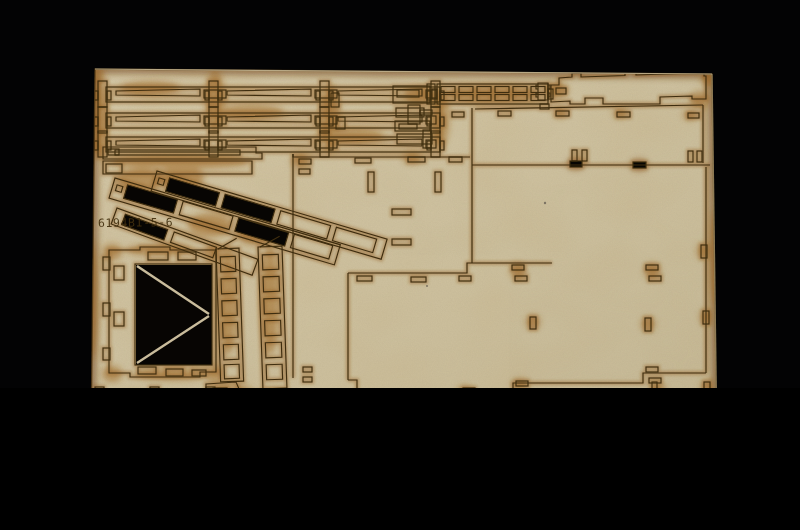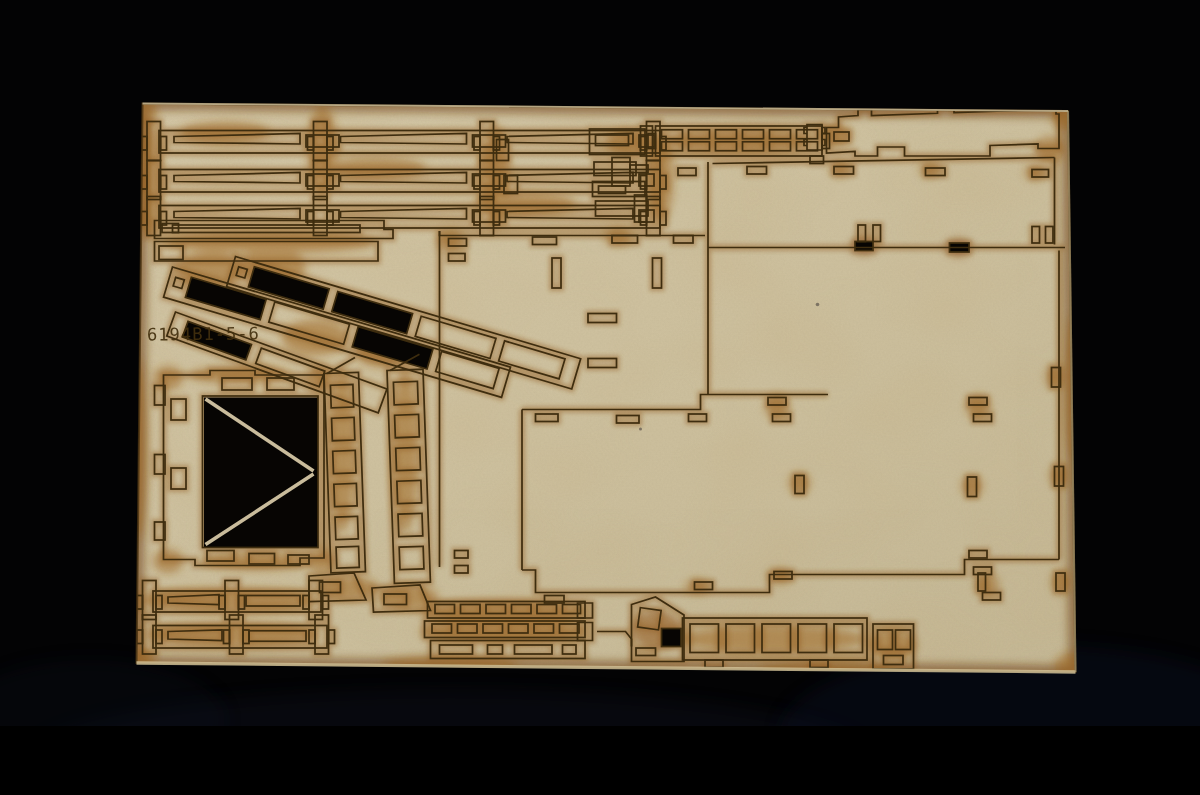--- a/index.html
+++ b/index.html
@@ -1,16 +1,16 @@
 <!DOCTYPE html>
 <html><head>
 <meta charset="utf-8">
 <style>
   html,body{margin:0;padding:0;background:#000;}
-  .stage{position:relative;width:800px;height:484px;overflow:hidden;background:#030304;
+  .stage{position:relative;width:800px;height:388px;overflow:hidden;background:#030304;
          font-family:"DejaVu Sans Mono","Liberation Mono",monospace;}
   svg{position:absolute;inset:0;display:block;}
   .cutline{stroke:#3e2d0f;stroke-width:1.15;fill:none;}
   .scorch{stroke:#90591b;stroke-width:4.2;fill:none;opacity:.42;}
   .etch{font-family:"DejaVu Sans Mono","Liberation Mono",monospace;font-size:11.5px;
         letter-spacing:.6px;fill:#43300f;opacity:.92;}
 </style>
 </head>
 <body>
 

